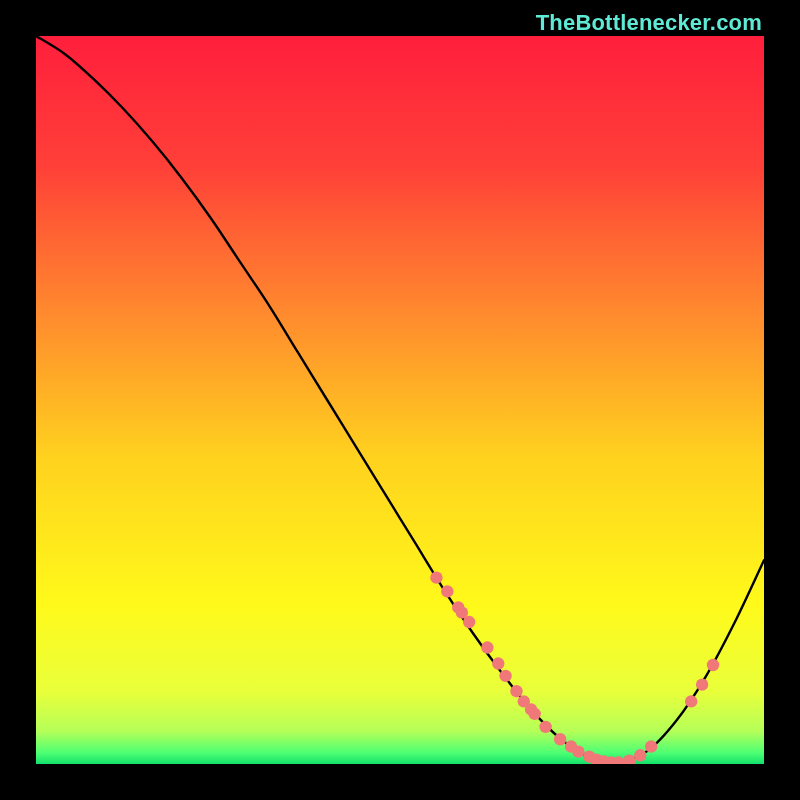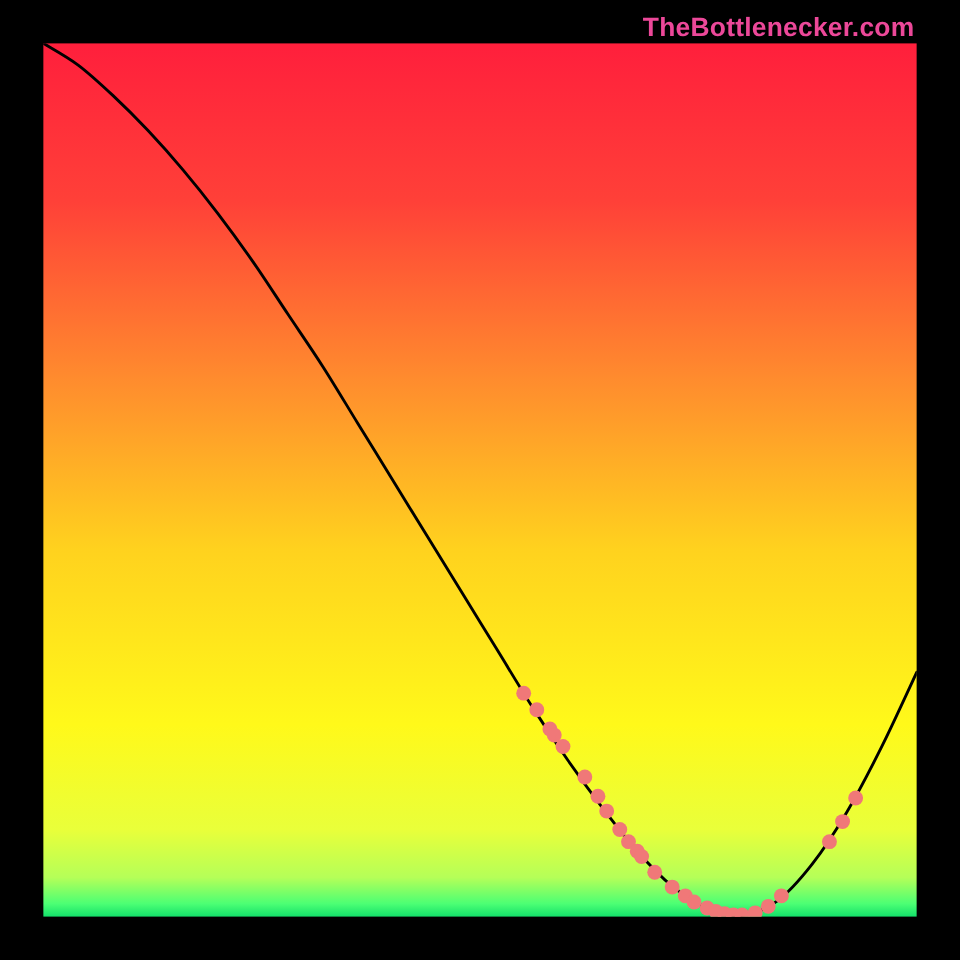--- a/index.html
+++ b/index.html
@@ -23,21 +23,21 @@
     position: absolute;
     left: 0;
     top: 0;
     width: 728px;
     height: 728px;
   }
   .watermark {
     position: absolute;
     top: 10px;
     right: 38px;
-    color: #ec4899;
+    color: #5eead4;
     font-size: 22px;
     font-weight: 600;
     letter-spacing: 0.2px;
     user-select: none;
     text-align: right;
   }
 </style>
 </head>
 <body>
 

